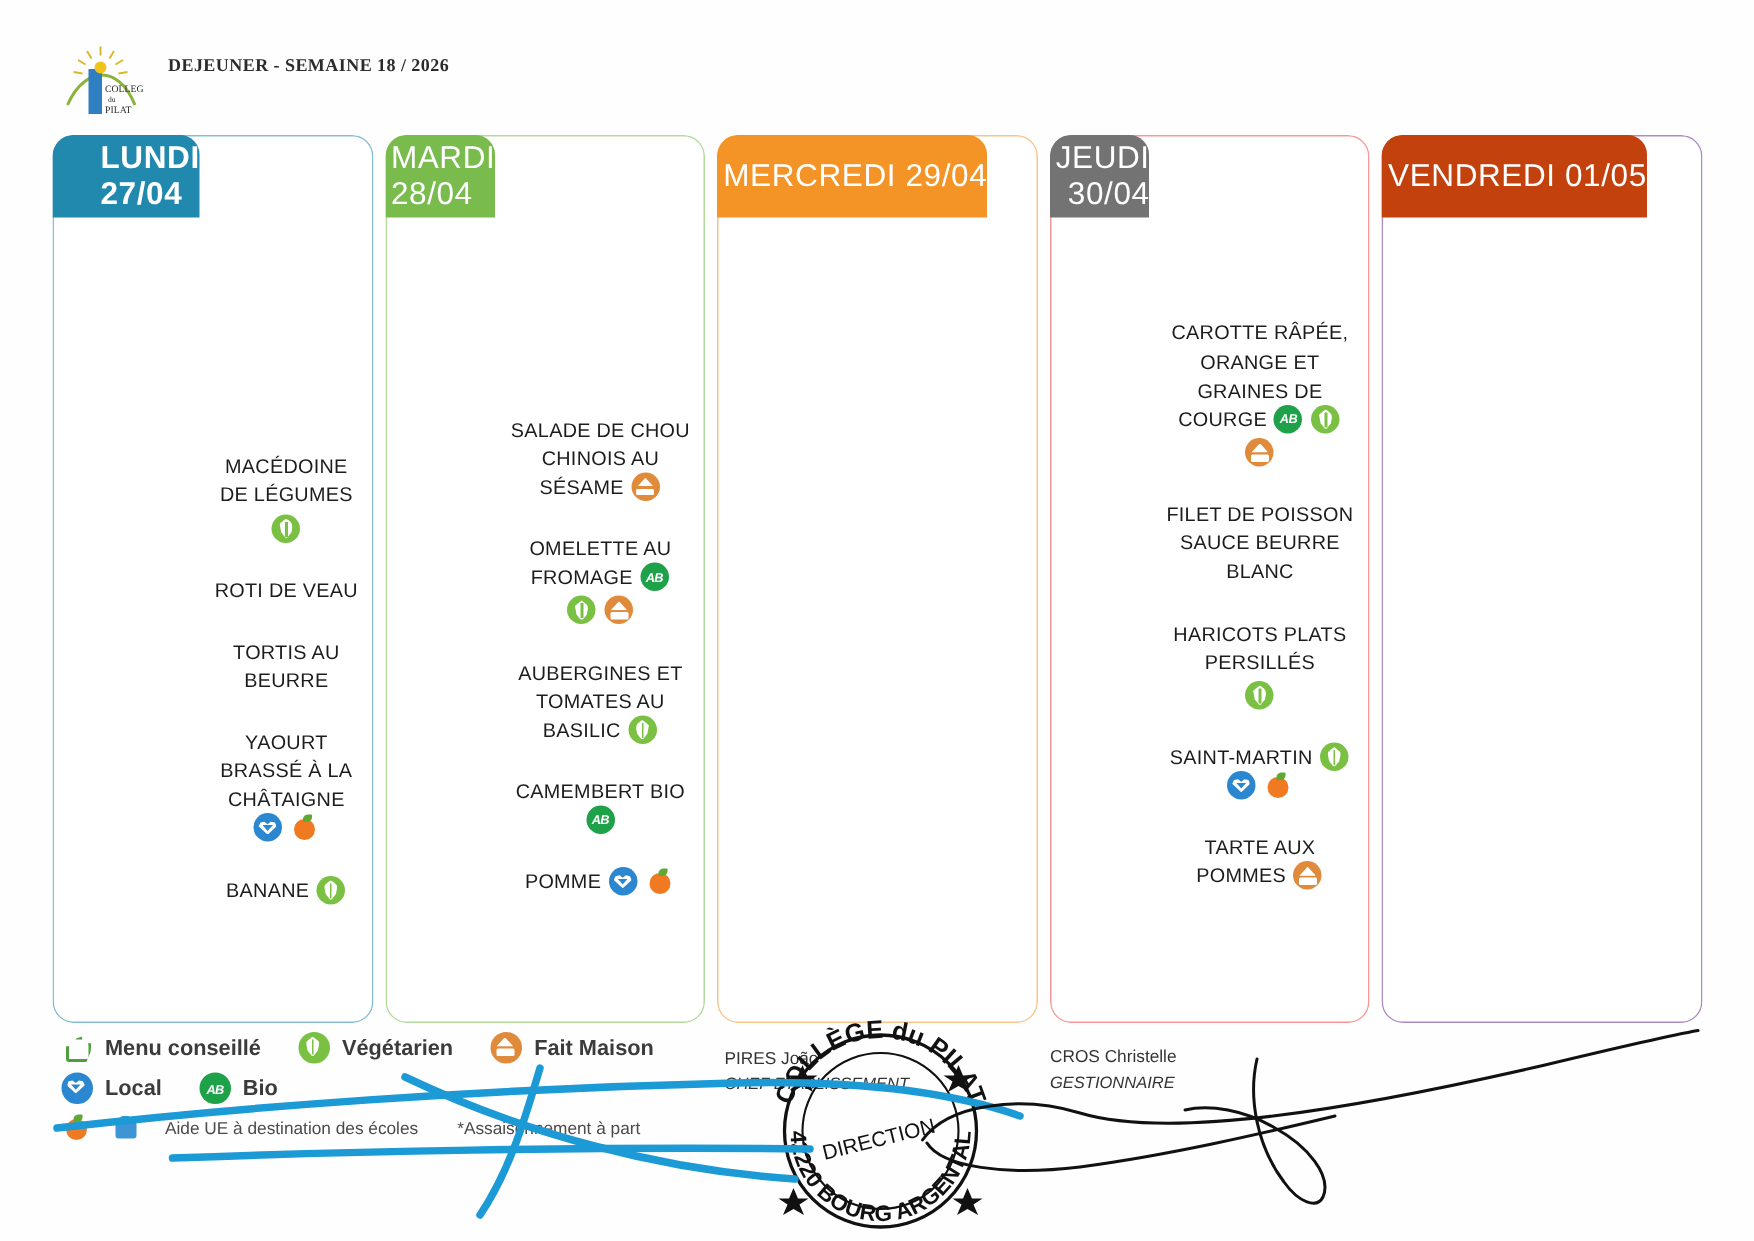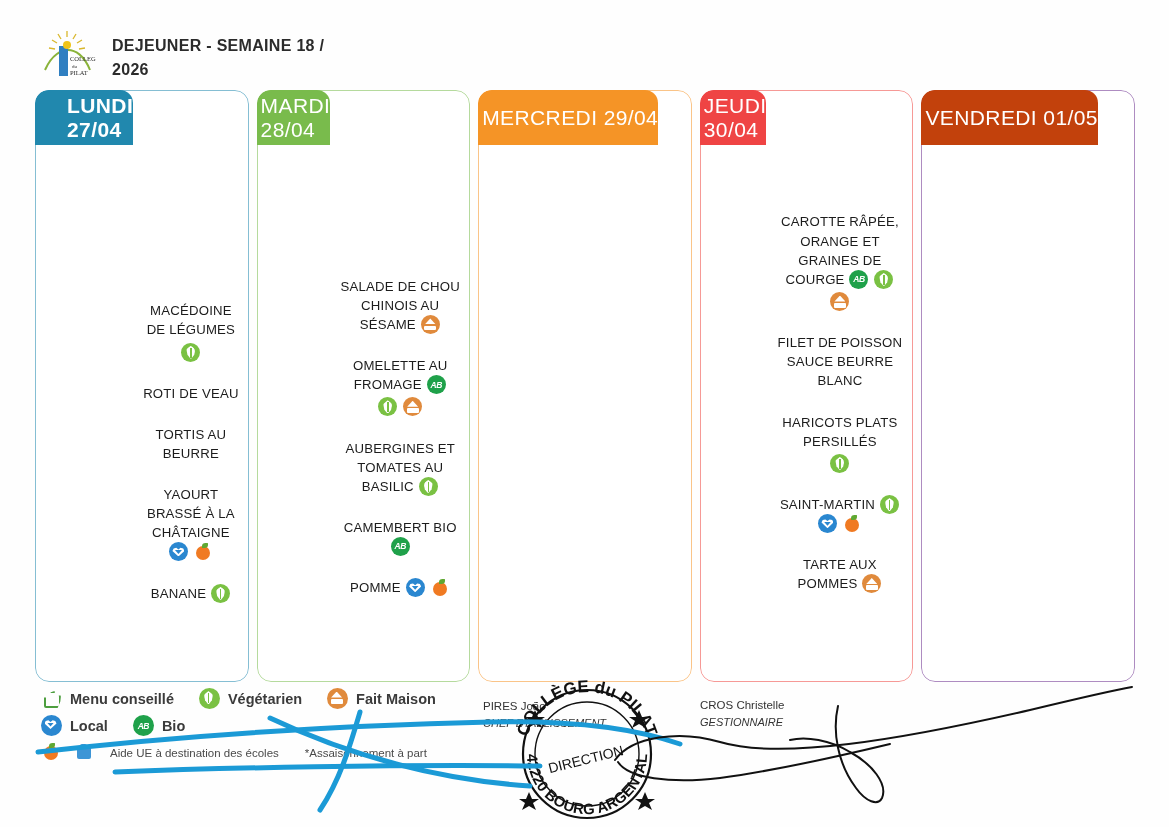--- a/index.html
+++ b/index.html
@@ -7,23 +7,23 @@
     width:1169px;height:827px;background:#fefefe;
     font-family:"Liberation Sans",sans-serif;
     color:#231f20;overflow:hidden;position:relative;
   }
   .page{position:absolute;inset:0;}
 
   
   .doc-header{position:absolute;left:40px;top:28px;display:flex;align-items:flex-start;gap:16px;}
   .logo{width:56px;height:56px;position:relative;flex:0 0 auto;}
   .doc-title{
-    font-size:16px;font-weight:bold;letter-spacing:.3px;line-height:1.5;
+    font-size:12px;font-weight:bold;letter-spacing:.3px;line-height:1.5;
     color:#2b2b2b;max-width:250px;margin-top:6px;
-    font-family:Liberation Sans, sans-serif;
+    font-family:Liberation Serif, serif;
   }
 
   
   .week{position:absolute;left:35px;top:90px;width:1100px;height:592px;display:flex;gap:8px;}
   .daycard{
     flex:1 1 0;display:flex;
     border-radius:14px;overflow:hidden;background:#fff;
     position:relative;
   }
   .daycard .frame{
@@ -192,21 +192,21 @@
           <div class="dish"><span class="txt">POMME</span> <span class="ico local"></span> <span class="ico fruit"></span></div>
         </div>
       </div>
       <div class="daycard" style="--c: #F59426;">
         <div class="frame"></div>
         <div class="dayhead" style="background: rgb(245, 148, 38);">MERCREDI 29/04</div>
         <div class="daybody"></div>
       </div>
       <div class="daycard" style="--c: #EE4540;">
         <div class="frame"></div>
-        <div class="dayhead" style="background: #ef4444;">JEUDI 30/04</div>
+        <div class="dayhead" style="background: #737373; text-align: right;">JEUDI 30/04</div>
         <div class="daybody" style="padding-top: 52px; justify-content: center;">
           <div class="dish"><span class="txt">CAROTTE RÂPÉE, ORANGE ET GRAINES DE COURGE</span> <span class="ico bio"></span> <span class="ico veg"></span><div style="margin-top: 3px;"><span class="ico maison"></span> </div></div>
           <div class="dish"><span class="txt">FILET DE POISSON SAUCE BEURRE BLANC</span></div>
           <div class="dish"><span class="txt">HARICOTS PLATS PERSILLÉS</span><div style="margin-top: 3px;"><span class="ico veg"></span> </div></div>
           <div class="dish"><span class="txt">SAINT-MARTIN</span> <span class="ico veg"></span> <span class="ico local"></span> <span class="ico fruit"></span></div>
           <div class="dish"><span class="txt">TARTE AUX POMMES</span> <span class="ico maison"></span></div>
         </div>
       </div>
       <div class="daycard" style="--c: #6B2D8E;">
         <div class="frame"></div>

